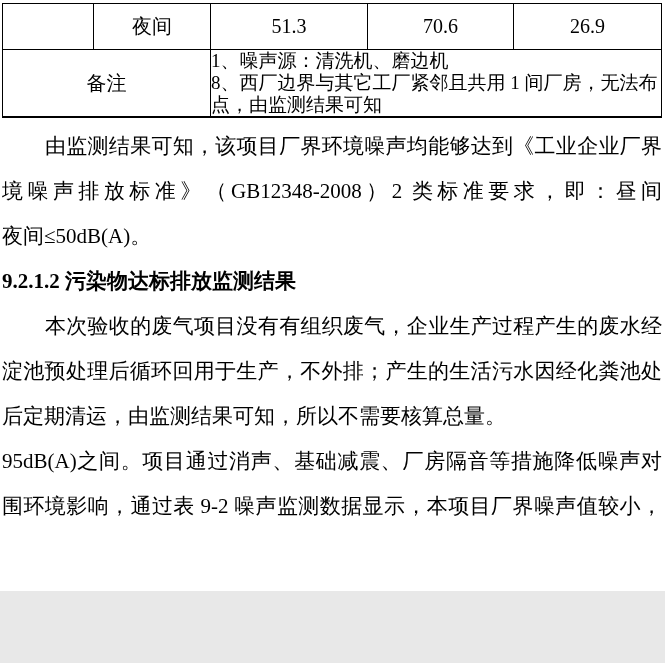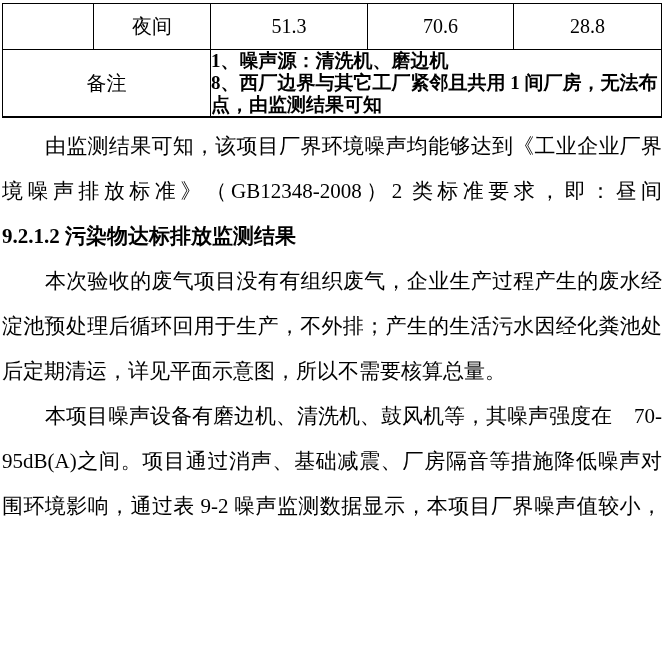--- a/index.html
+++ b/index.html
@@ -1,32 +1,32 @@
 <!DOCTYPE html>
 <html><head>
 <meta charset="utf-8">
 <style>
   * { margin:0; padding:0; box-sizing:border-box; }
   html,body { background:#e8e8e8; }
   .page {
-    width:665px; height:663px; position:relative; overflow:hidden;
+    width:665px; height:591px; position:relative; overflow:hidden;
     background:#ffffff; color:#000000;
     font-family:"Liberation Serif","DejaVu Serif",serif;
   }
   
   .tbl {
     position:absolute; left:2px; top:3px; width:659px;
     border-collapse:collapse; table-layout:fixed; font-size:20px;
   }
   .tbl td { border:1.5px solid #000; padding:0; vertical-align:middle; }
   .r1 { height:46px; }
   .r2 { height:67px; }
   .r2 td { border-bottom:2.5px solid #000; }
   .c-center { text-align:center; }
-  .c-remark { padding:1px 6px 1px 7px; font-size:19px;font-weight:bold; }
+  .c-remark { padding:1px 6px 1px 7px; font-size:19px; }
   .c-remark .rl { line-height:22px; white-space:nowrap; overflow:hidden; }
   
   .doc-body {
     position:absolute; left:2px; top:124px; width:660px;
     font-size:21px;
   }
   .ln {
     height:45px; line-height:45px; overflow:hidden;
     text-align:justify; text-align-last:justify;
   }
@@ -47,45 +47,42 @@
       <col style="width:157px">
       <col style="width:146px">
       <col style="width:148px">
     </colgroup>
     <tbody>
       <tr class="r1">
         <td class="c-center"></td>
         <td class="c-center">夜间</td>
         <td class="c-center">51.3</td>
         <td class="c-center">70.6</td>
-        <td class="c-center">28.8</td>
+        <td class="c-center">26.9</td>
       </tr>
       <tr class="r2">
         <td colspan="2" class="c-center">备注</td>
         <td colspan="3" class="c-remark">
           <div class="rl">1、噪声源：清洗机、磨边机</div>
           <div class="rl">8、西厂边界与其它工厂紧邻且共用 1 间厂房，无法布</div>
           <div class="rl">点，由监测结果可知</div>
         </td>
       </tr>
     </tbody>
   </table>
 
   <div class="doc-body">
     <div class="ln ind">由监测结果可知，该项目厂界环境噪声均能够达到《工业企业厂界环</div>
     <div class="ln">境噪声排放标准》（GB12348-2008）2 类标准要求，即：昼间≤60dB(A)，</div>
+    <div class="ln left">夜间≤50dB(A)。</div>
 
     <div class="ln hd">9.2.1.2 污染物达标排放监测结果</div>
 
     <div class="ln ind">本次验收的废气项目没有有组织废气，企业生产过程产生的废水经沉</div>
     <div class="ln">淀池预处理后循环回用于生产，不外排；产生的生活污水因经化粪池处理</div>
-    <div class="ln left">后定期清运，详见平面示意图，所以不需要核算总量。</div>
+    <div class="ln left">后定期清运，由监测结果可知，所以不需要核算总量。</div>
 
 
-    <div class="ln ind flexline">
-      <span>本项目噪声设备有磨边机、清洗机、鼓风机等，其噪声强度在</span>
-      <span>70-</span>
-    </div>
     <div class="ln">95dB(A)之间。项目通过消声、基础减震、厂房隔音等措施降低噪声对周</div>
     <div class="ln">围环境影响，通过表 9-2 噪声监测数据显示，本项目厂界噪声值较小，采</div>
   </div>
 
 </div>
 
 </body></html>

